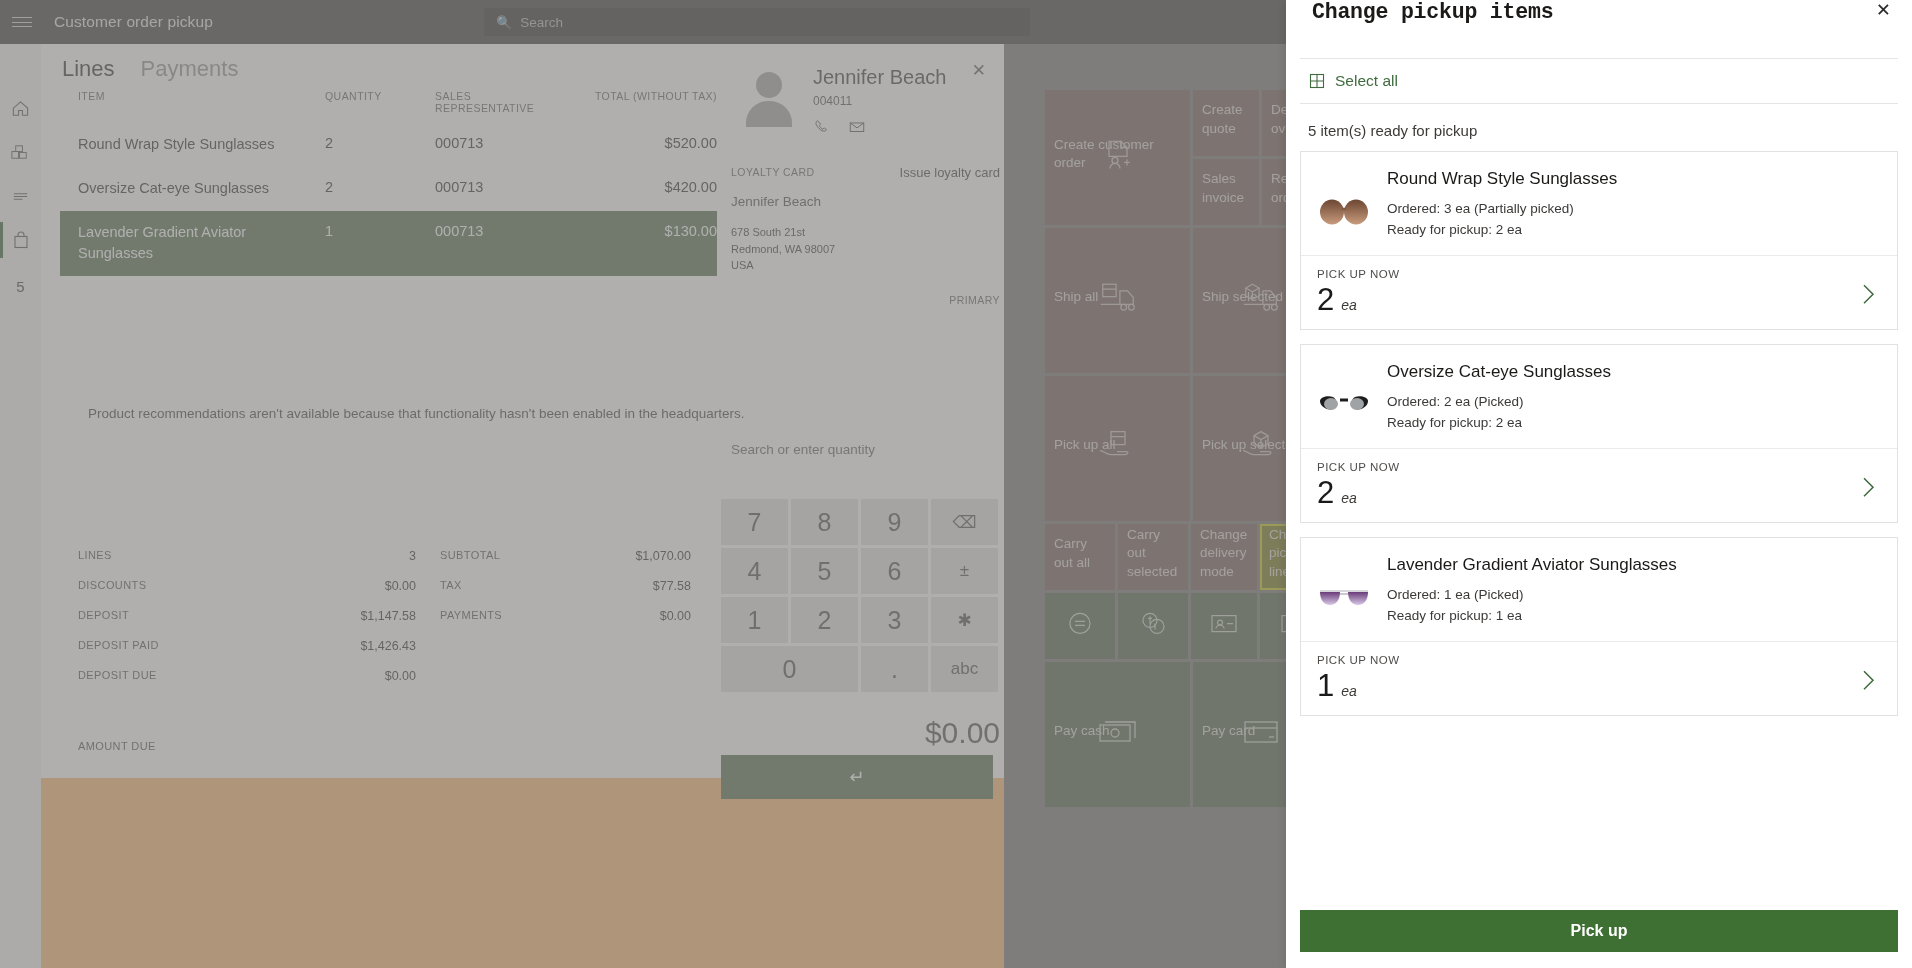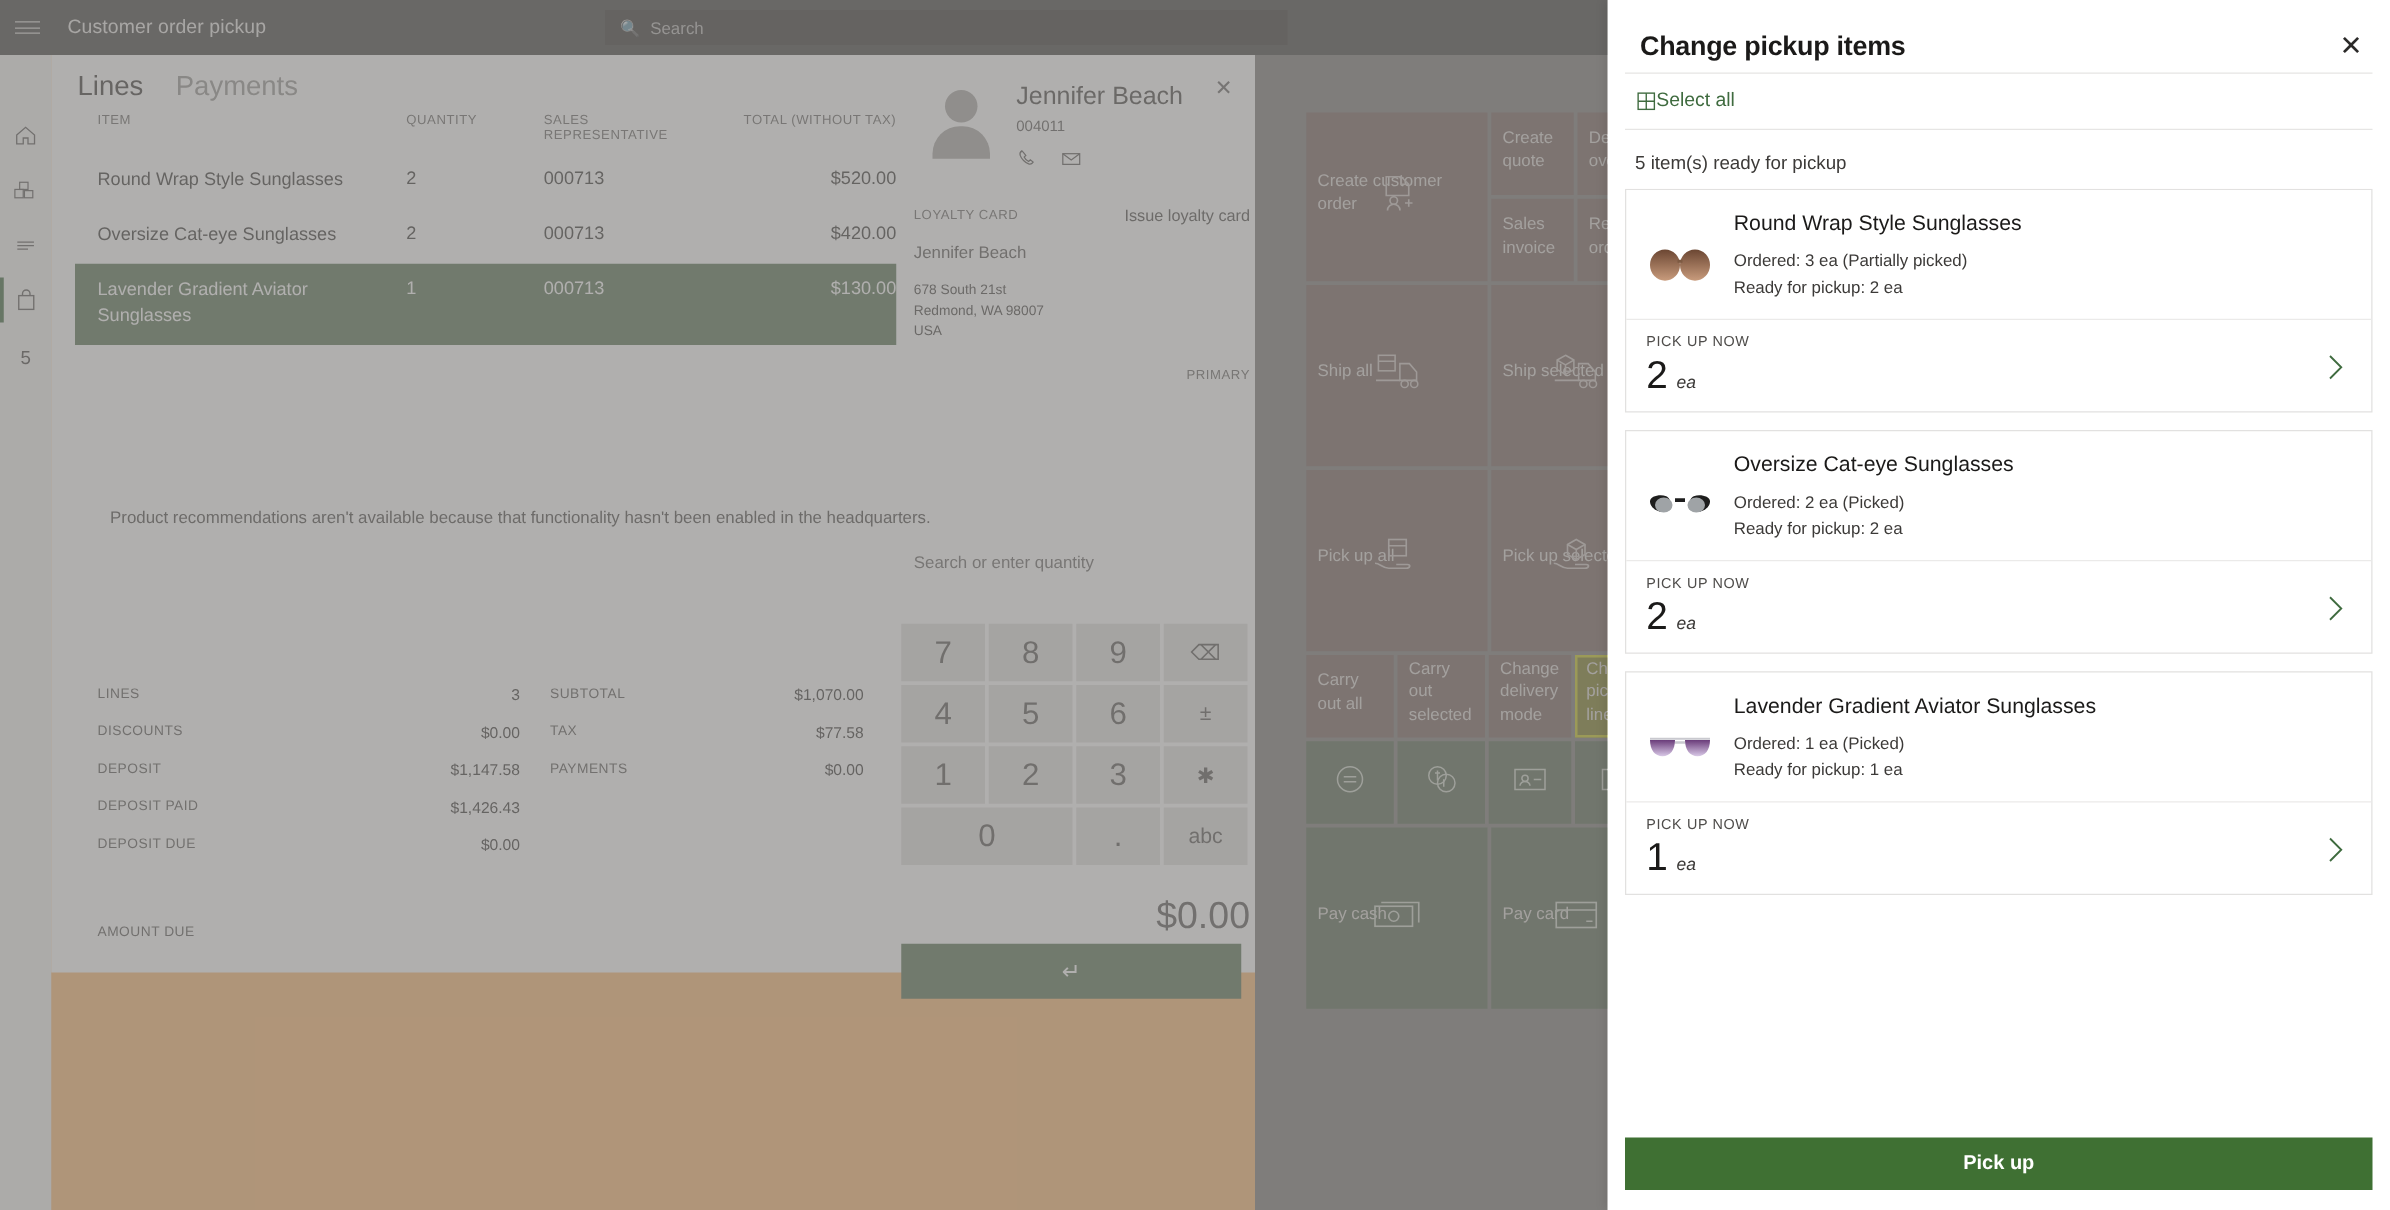--- a/index.html
+++ b/index.html
@@ -141,25 +141,25 @@
 
   
   #dim { position:absolute; left:0; top:0; width:1286px; height:968px; background: rgba(128,126,124,0.62); }
 
   
   #panel {
     position:absolute; right:0; top:0; width:626px; height:968px;
     background:#ffffff; display:flex; flex-direction:column;
     box-shadow: -2px 0 8px rgba(0,0,0,.10);
   }
-  .p-head { height: 58px; display:flex; align-items:center; padding: 16px 22px 0 26px; }
+  .p-head { height: 58px; display:flex; padding: 0 22px 0 26px; font-family: Liberation Mono, monospace; }
   .p-title { font-size: 21.5px; color:#1b1a19; font-weight:600; flex:1; letter-spacing:-.2px; }
   .p-close { font-size: 22px; color:#2b2a29; line-height:1; cursor:pointer; }
   .p-sep { height:1px; background:#e6e5e4; margin: 0 14px; }
-  .p-selectall { height: 44px; display:flex; align-items:center; padding-left: 22px; }
+  .p-selectall { height: 44px; display:flex; align-items:center; padding-left: 22px; gap:10px; }
   .sa-icon { width:17px;height:17px; color:#3f6b3f; display:flex; align-items:center; justify-content:center; }
   .sa-label { font-size:15.5px; color:#3f6b3f; }
   .p-count { font-size: 15px; color:#3c3a38; padding: 18px 0 12px 22px; }
   .p-list { flex:1; overflow:hidden; padding: 0 14px; }
 
   .card { border:1px solid #e2e1e0; margin-bottom: 14px; background:#fff; }
   .card-top { display:flex; padding: 14px 14px 13px 14px; gap: 14px; }
   .thumb { width:58px; height:58px; flex:0 0 58px; display:flex; align-items:center; justify-content:center; margin-top:18px; }
   .card-info { flex:1; padding-top: 2px; }
   .card-name { font-size: 17px; color:#1b1a19; line-height:1.35; margin-bottom:8px; max-width: 390px; }

